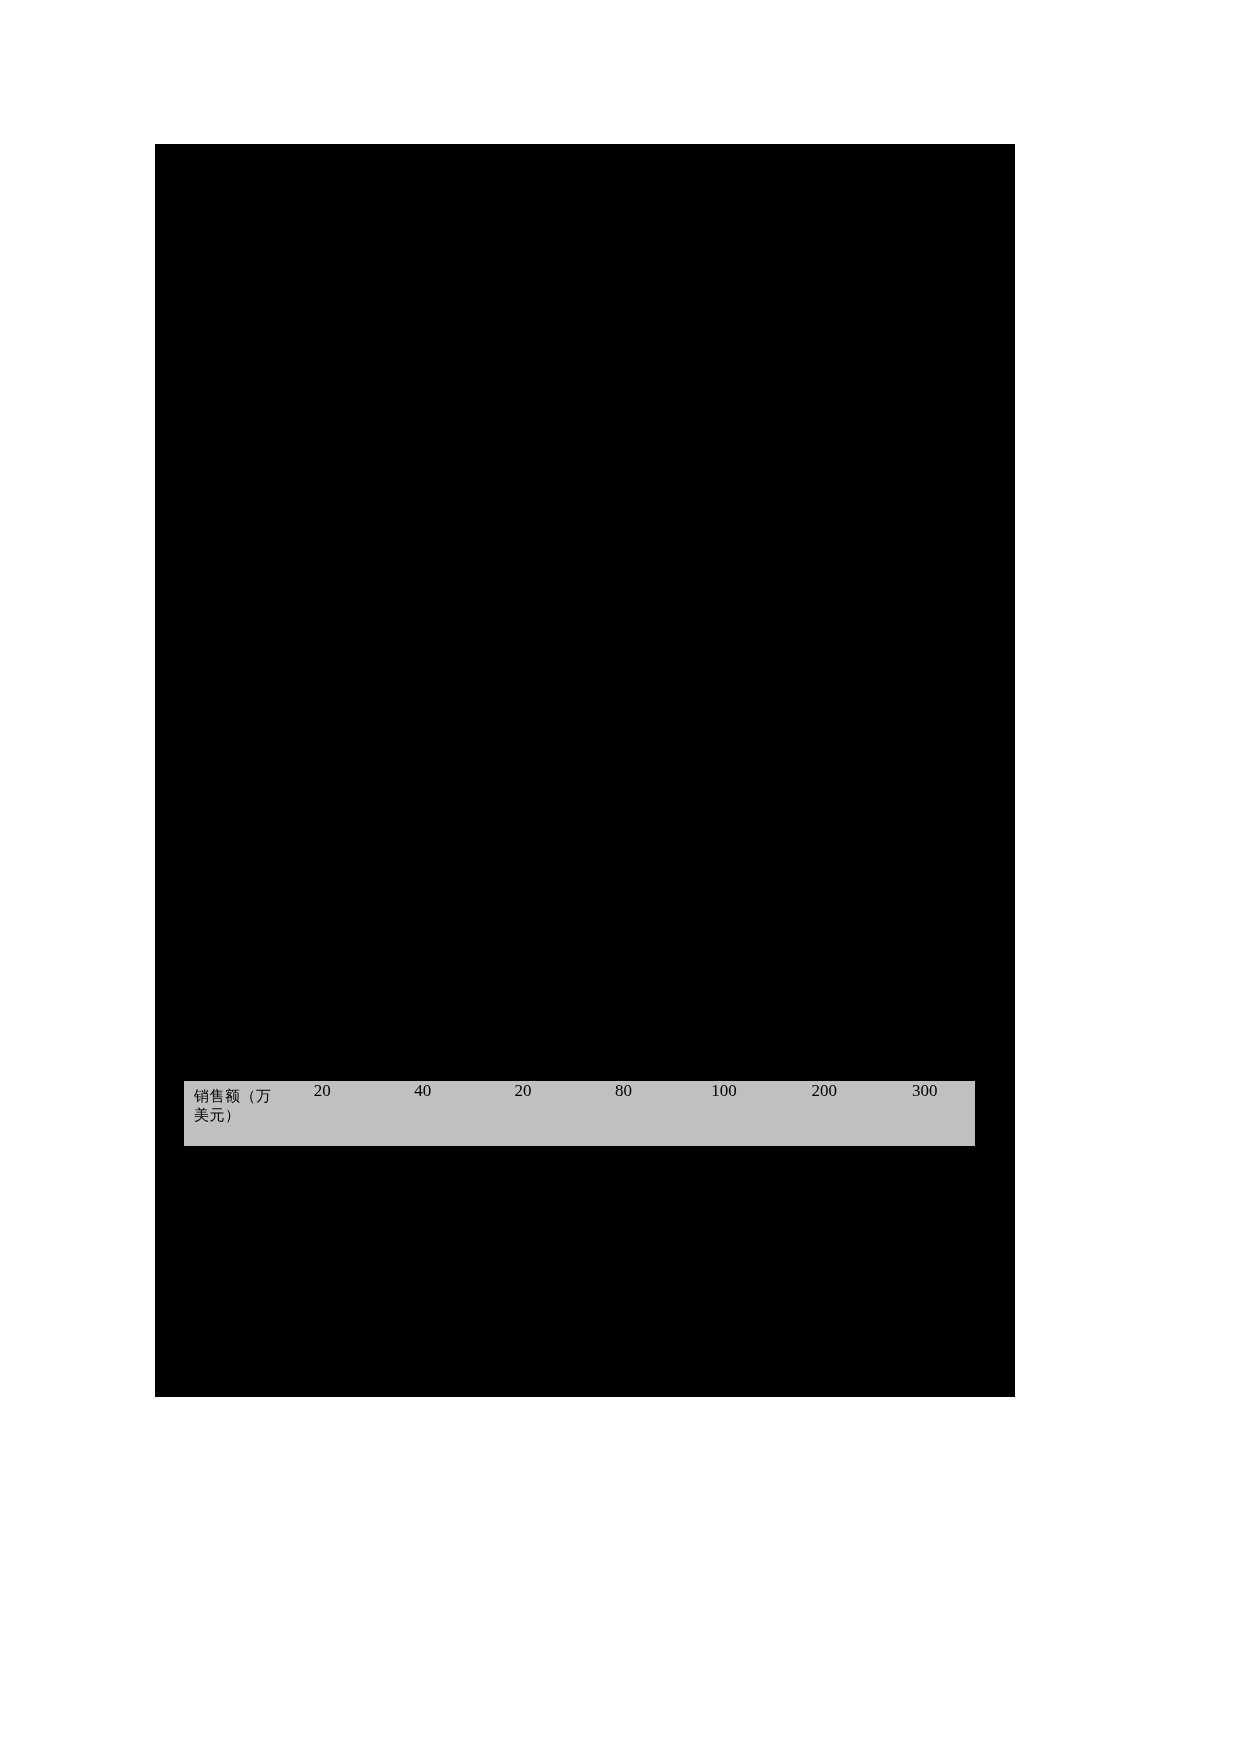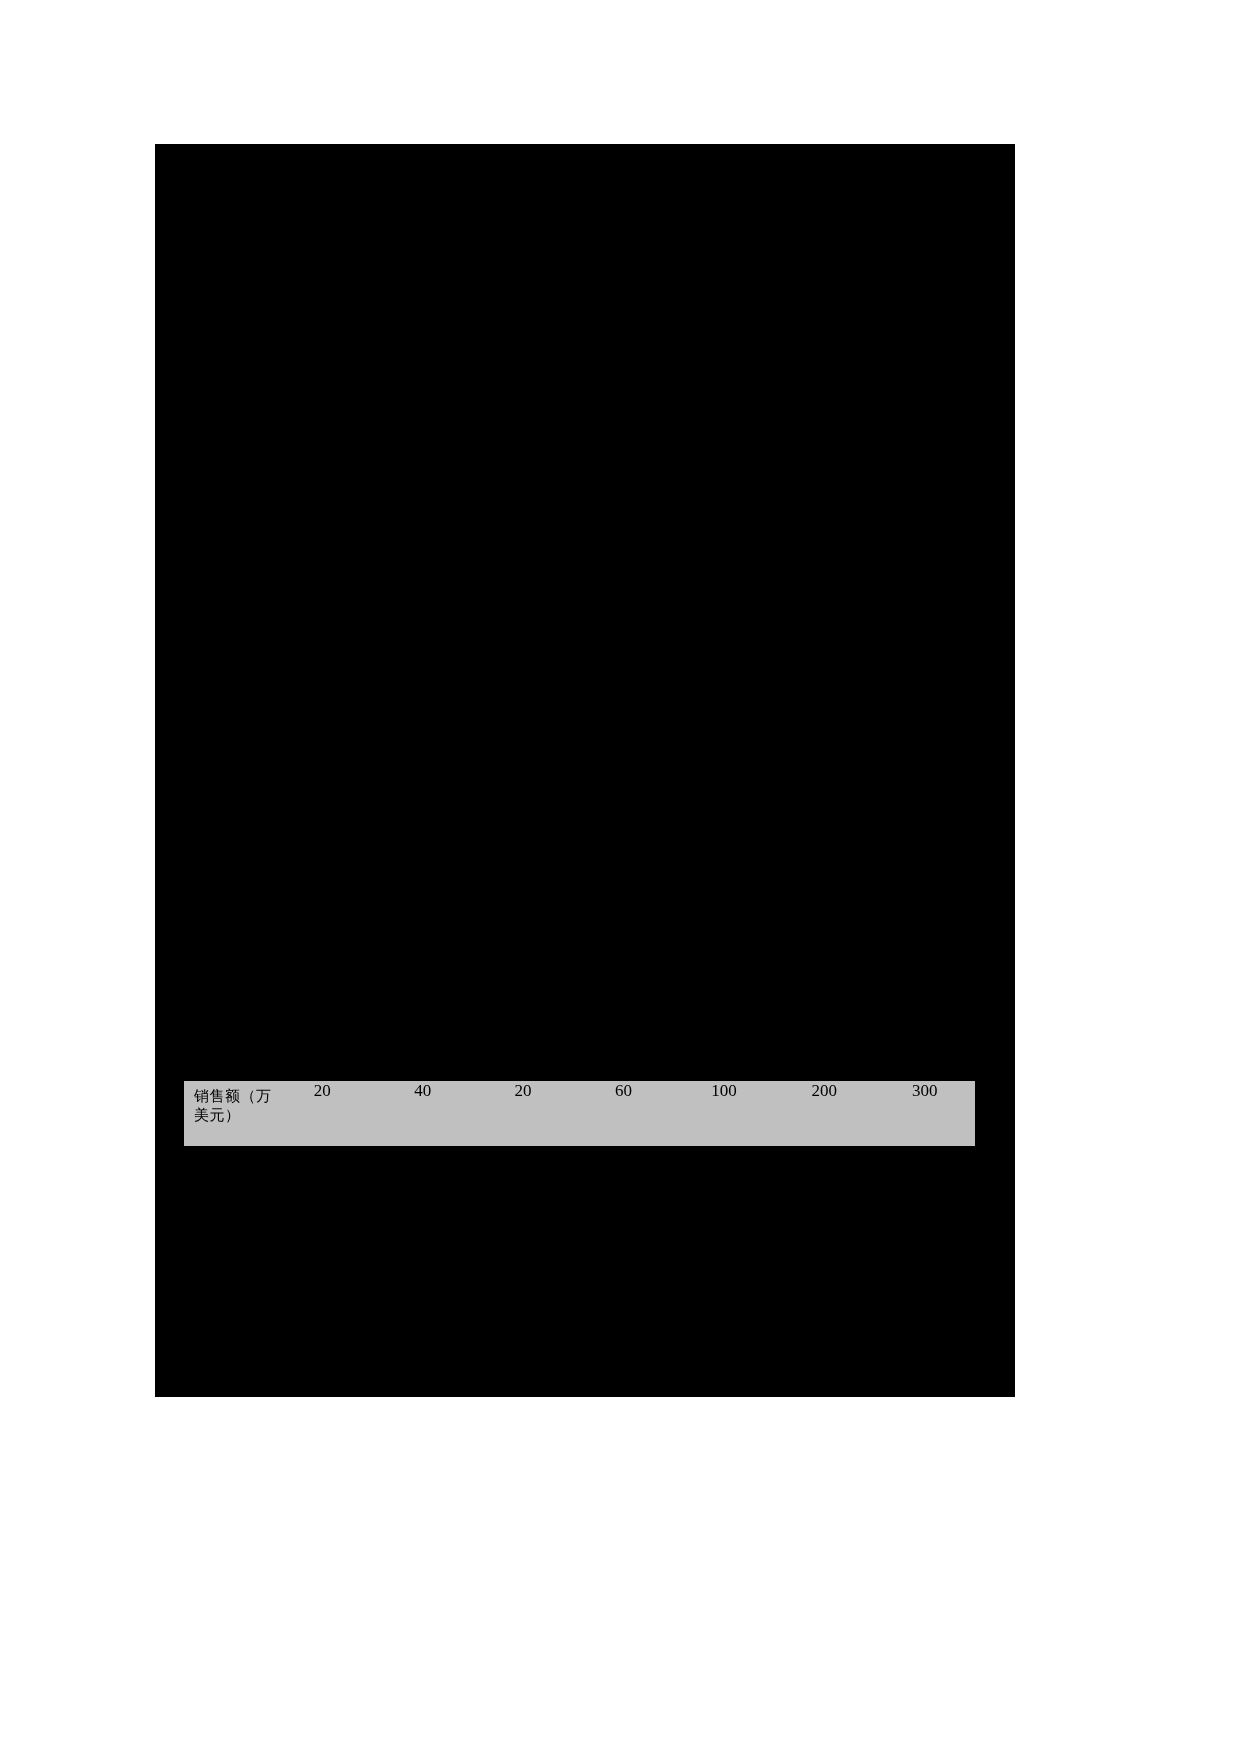--- a/index.html
+++ b/index.html
@@ -59,18 +59,18 @@
 <body>
 
 <div class="page-block"></div>
 
 <div class="data-strip">
   <div class="row">
     <div class="row-label">销售额（万美元）</div>
     <div class="cell">20</div>
     <div class="cell">40</div>
     <div class="cell">20</div>
-    <div class="cell">60</div>
+    <div class="cell">80</div>
     <div class="cell">100</div>
     <div class="cell">200</div>
     <div class="cell">300</div>
   </div>
 </div>
 
 </body></html>

